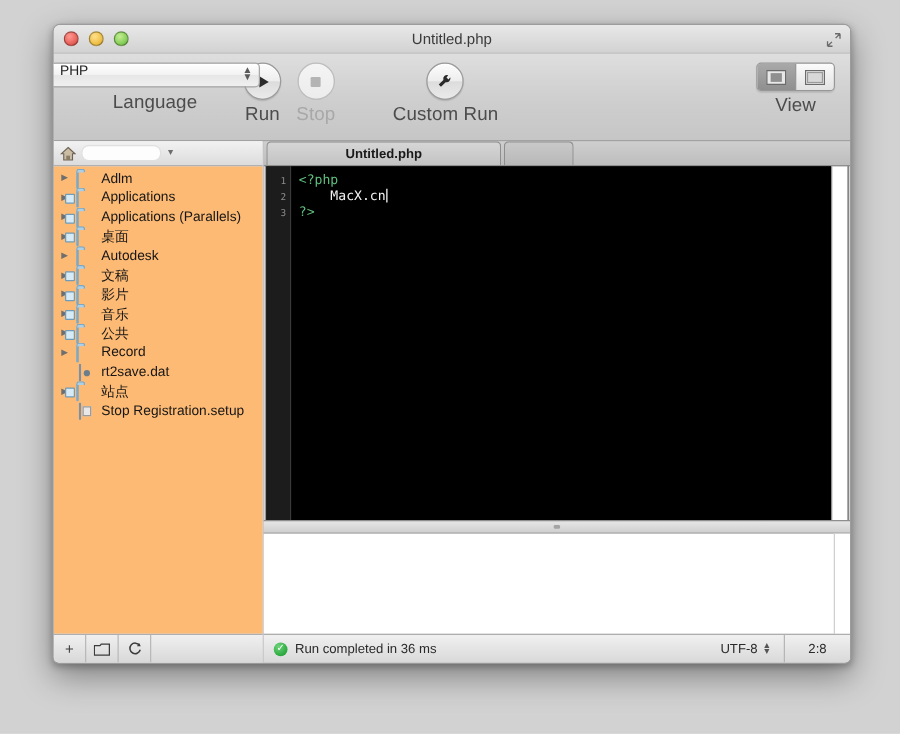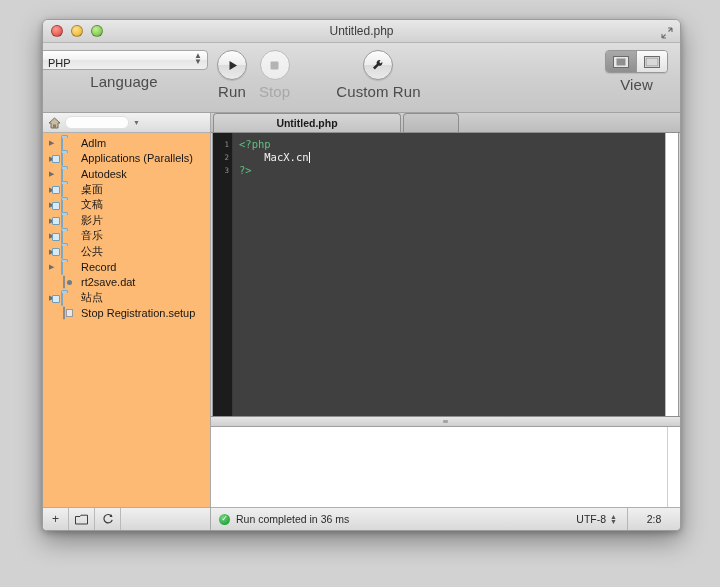--- a/index.html
+++ b/index.html
@@ -99,21 +99,21 @@
   #language-group { margin-left: 10px; width: 142px; }
   #language-select {
     width: 168px;
     height: 20px;
     box-sizing: border-box;
     border: 1px solid #a6a6a6;
     border-radius: 4px;
     background: linear-gradient(to bottom, #ffffff 0%, #f2f2f2 48%, #e6e6e6 52%, #f0f0f0 100%);
     box-shadow: 0 1px 0 rgba(255,255,255,0.8) inset;
     display: flex;
-    align-items: flex-end;
+    align-items: flex-start;
     padding-left: 7px;
     font-size: 11px;
     color: #212121;
     position: relative;
   }
   #language-stepper {
     position: absolute;
     right: 5px;
     top: 2px;
     display: flex;
@@ -132,21 +132,21 @@
     box-shadow: 0 1px 1px rgba(0,0,0,0.13), 0 1px 0 rgba(255,255,255,0.9) inset;
     display: flex;
     align-items: center;
     justify-content: center;
   }
   .round-btn.disabled {
     border-color: #bdbdbd;
     background: linear-gradient(to bottom, #f4f4f4 0%, #ececec 100%);
     box-shadow: none;
   }
-  #run-group  { margin-left: 22px; }
+  #run-group  { }
   #stop-group { margin-left: 12px; }
   #customrun-group { margin-left: 46px; }
 
   
   #view-group {
     position: absolute;
     right: 12px;
     top: 7px;
   }
   #view-segments {
@@ -365,21 +365,21 @@
     padding-top: 5px;
     text-align: right;
     padding-right: 3px;
     font-family: "DejaVu Sans Mono", monospace;
     font-size: 7.5px;
     color: #8d8d8d;
     line-height: 13px;
   }
   #code {
     flex: 1 1 auto;
-    background: #404040;
+    background: #000000;
     padding: 5px 0 0 6px;
     font-family: "DejaVu Sans Mono", monospace;
     font-size: 10.5px;
     line-height: 13px;
     color: #e8e8e8;
     white-space: pre;
     position: relative;
   }
   .tok-tag { color: #5fbf7f; }
   .tok-text { color: #f2f2f2; }
@@ -572,31 +572,36 @@
 
       <div id="file-list">
           <div class="file-row">
             <span class="disclosure">▶</span>
             <span class="row-icon"><span class="folder"></span></span>
             <span>Adlm</span>
           </div>
           <div class="file-row">
             <span class="disclosure">▶</span>
             <span class="row-icon"><span class="folder badged"></span></span>
+            <span>Applications</span>
+          </div>
+          <div class="file-row">
+            <span class="disclosure">▶</span>
+            <span class="row-icon"><span class="folder badged"></span></span>
             <span>Applications (Parallels)</span>
+          </div>
+          <div class="file-row">
+            <span class="disclosure">▶</span>
+            <span class="row-icon"><span class="folder badged"></span></span>
+            <span>桌面</span>
           </div>
           <div class="file-row">
             <span class="disclosure">▶</span>
             <span class="row-icon"><span class="folder"></span></span>
             <span>Autodesk</span>
-          </div>
-          <div class="file-row">
-            <span class="disclosure">▶</span>
-            <span class="row-icon"><span class="folder badged"></span></span>
-            <span>桌面</span>
           </div>
           <div class="file-row">
             <span class="disclosure">▶</span>
             <span class="row-icon"><span class="folder badged"></span></span>
             <span>文稿</span>
           </div>
           <div class="file-row">
             <span class="disclosure">▶</span>
             <span class="row-icon"><span class="folder badged"></span></span>
             <span>影片</span>

